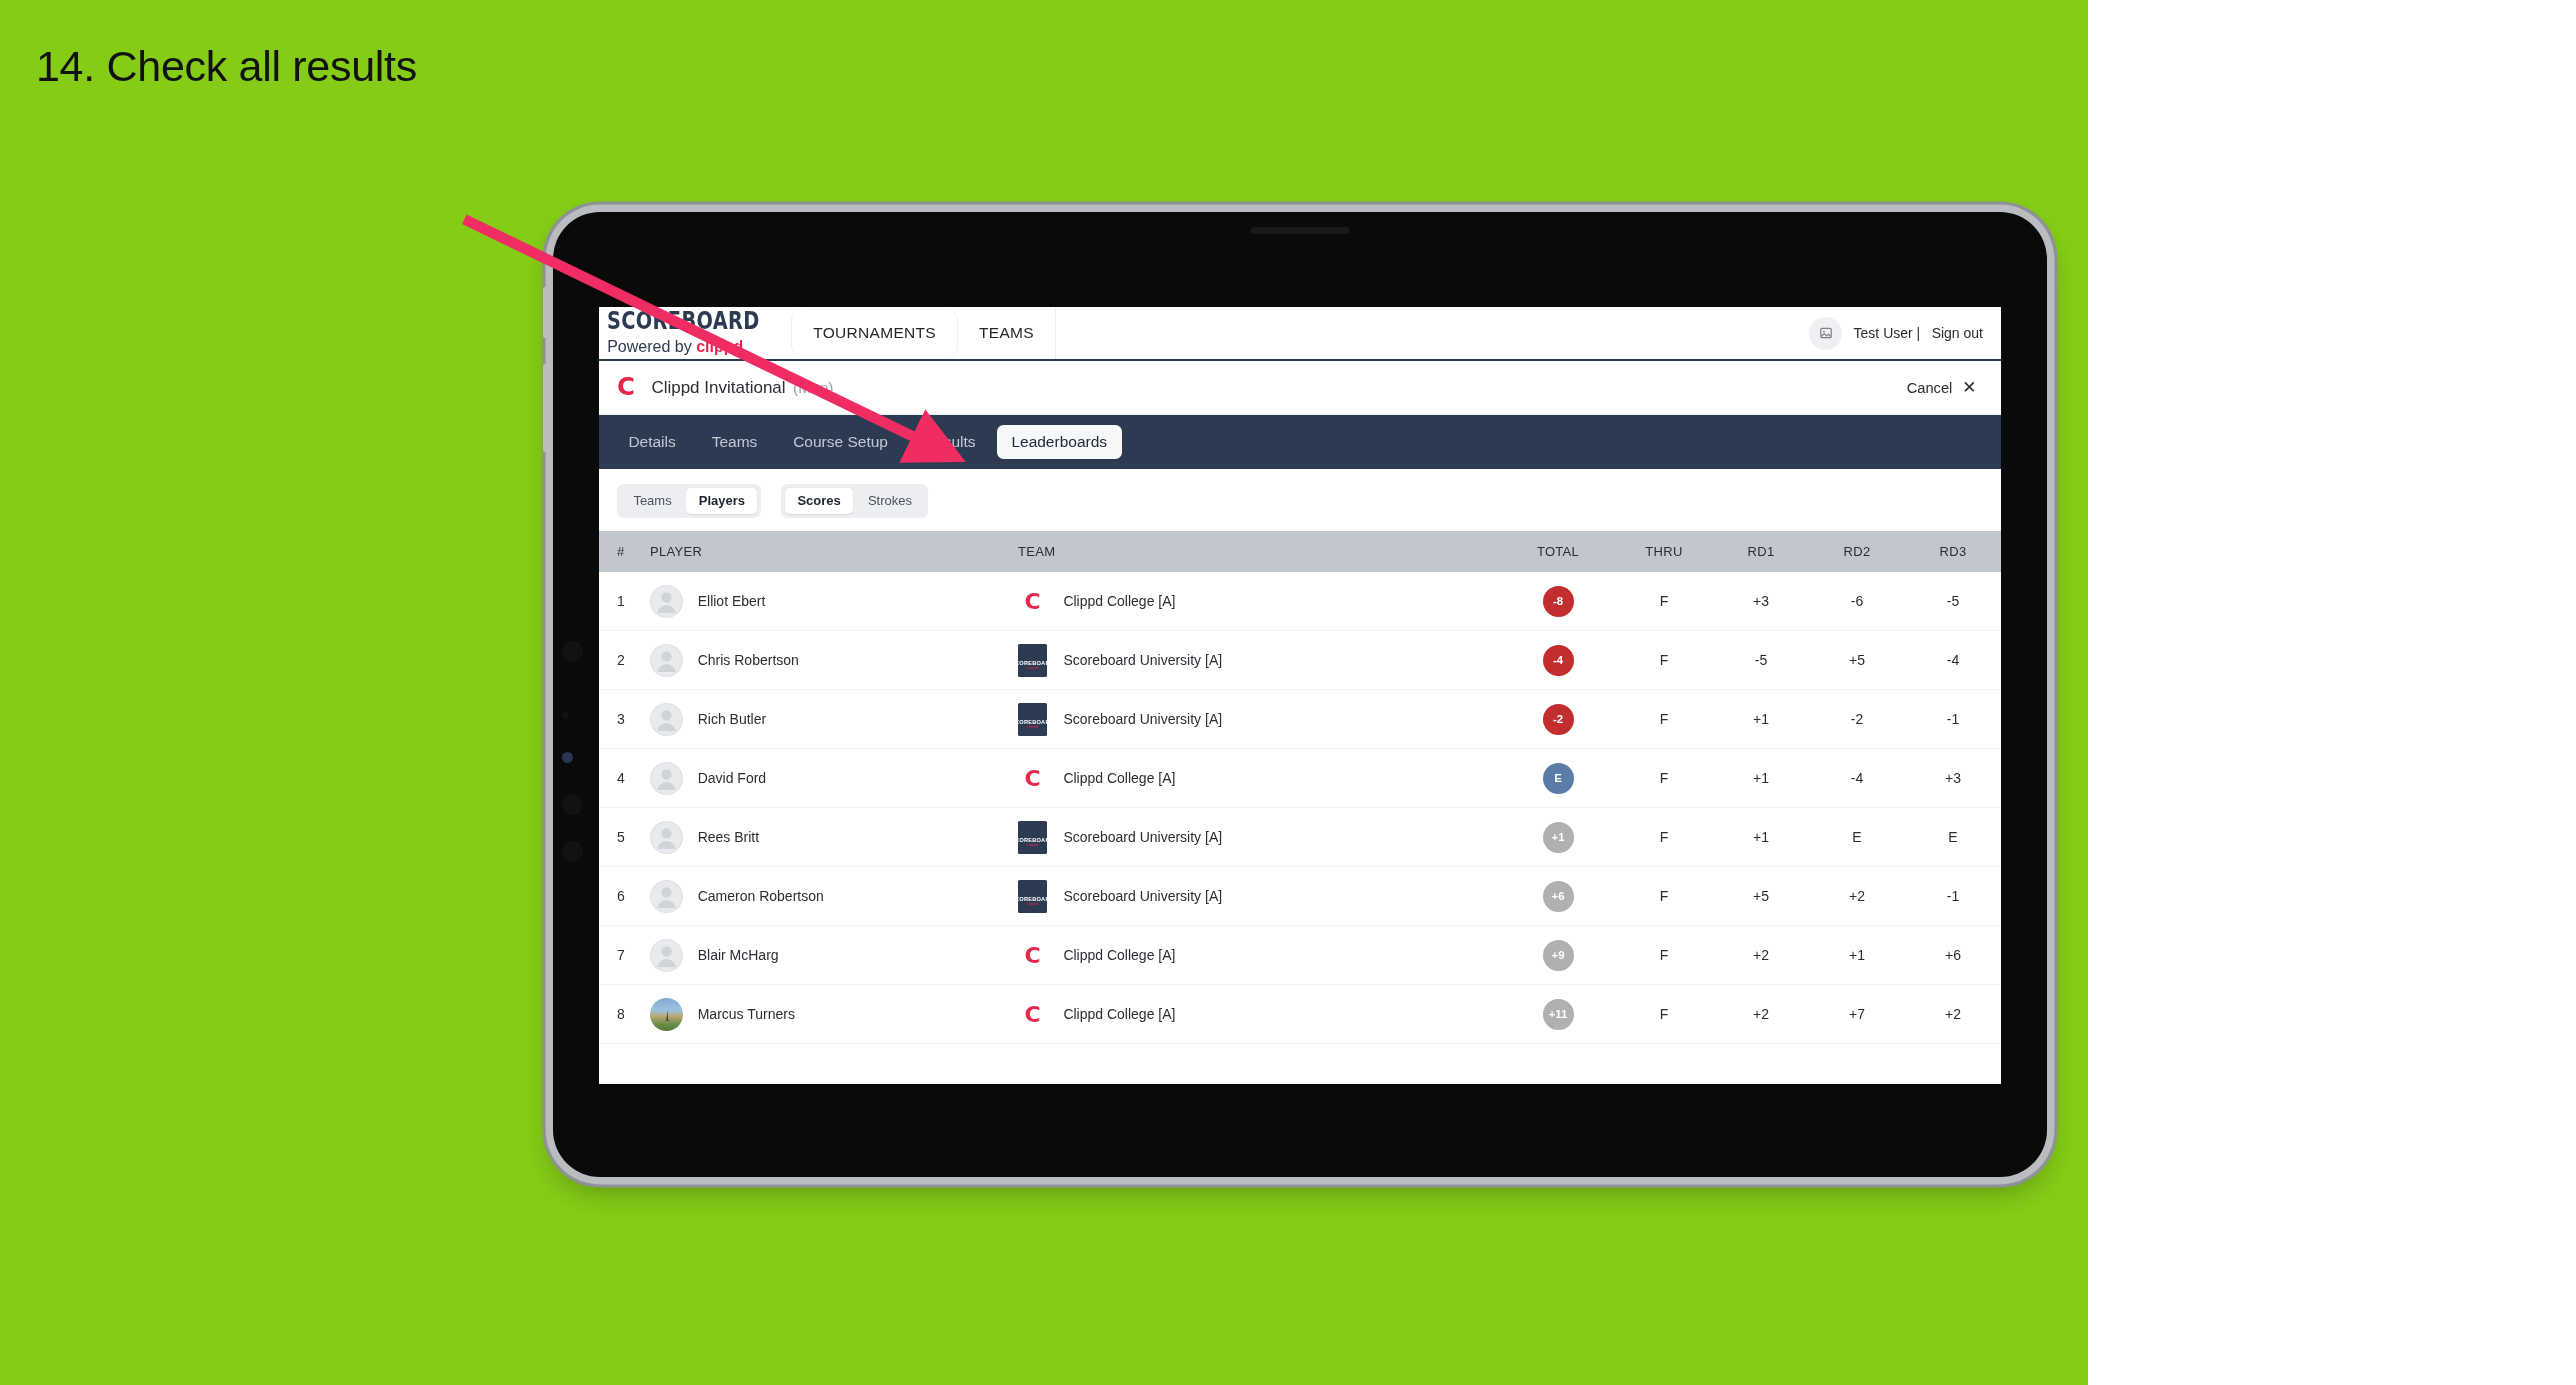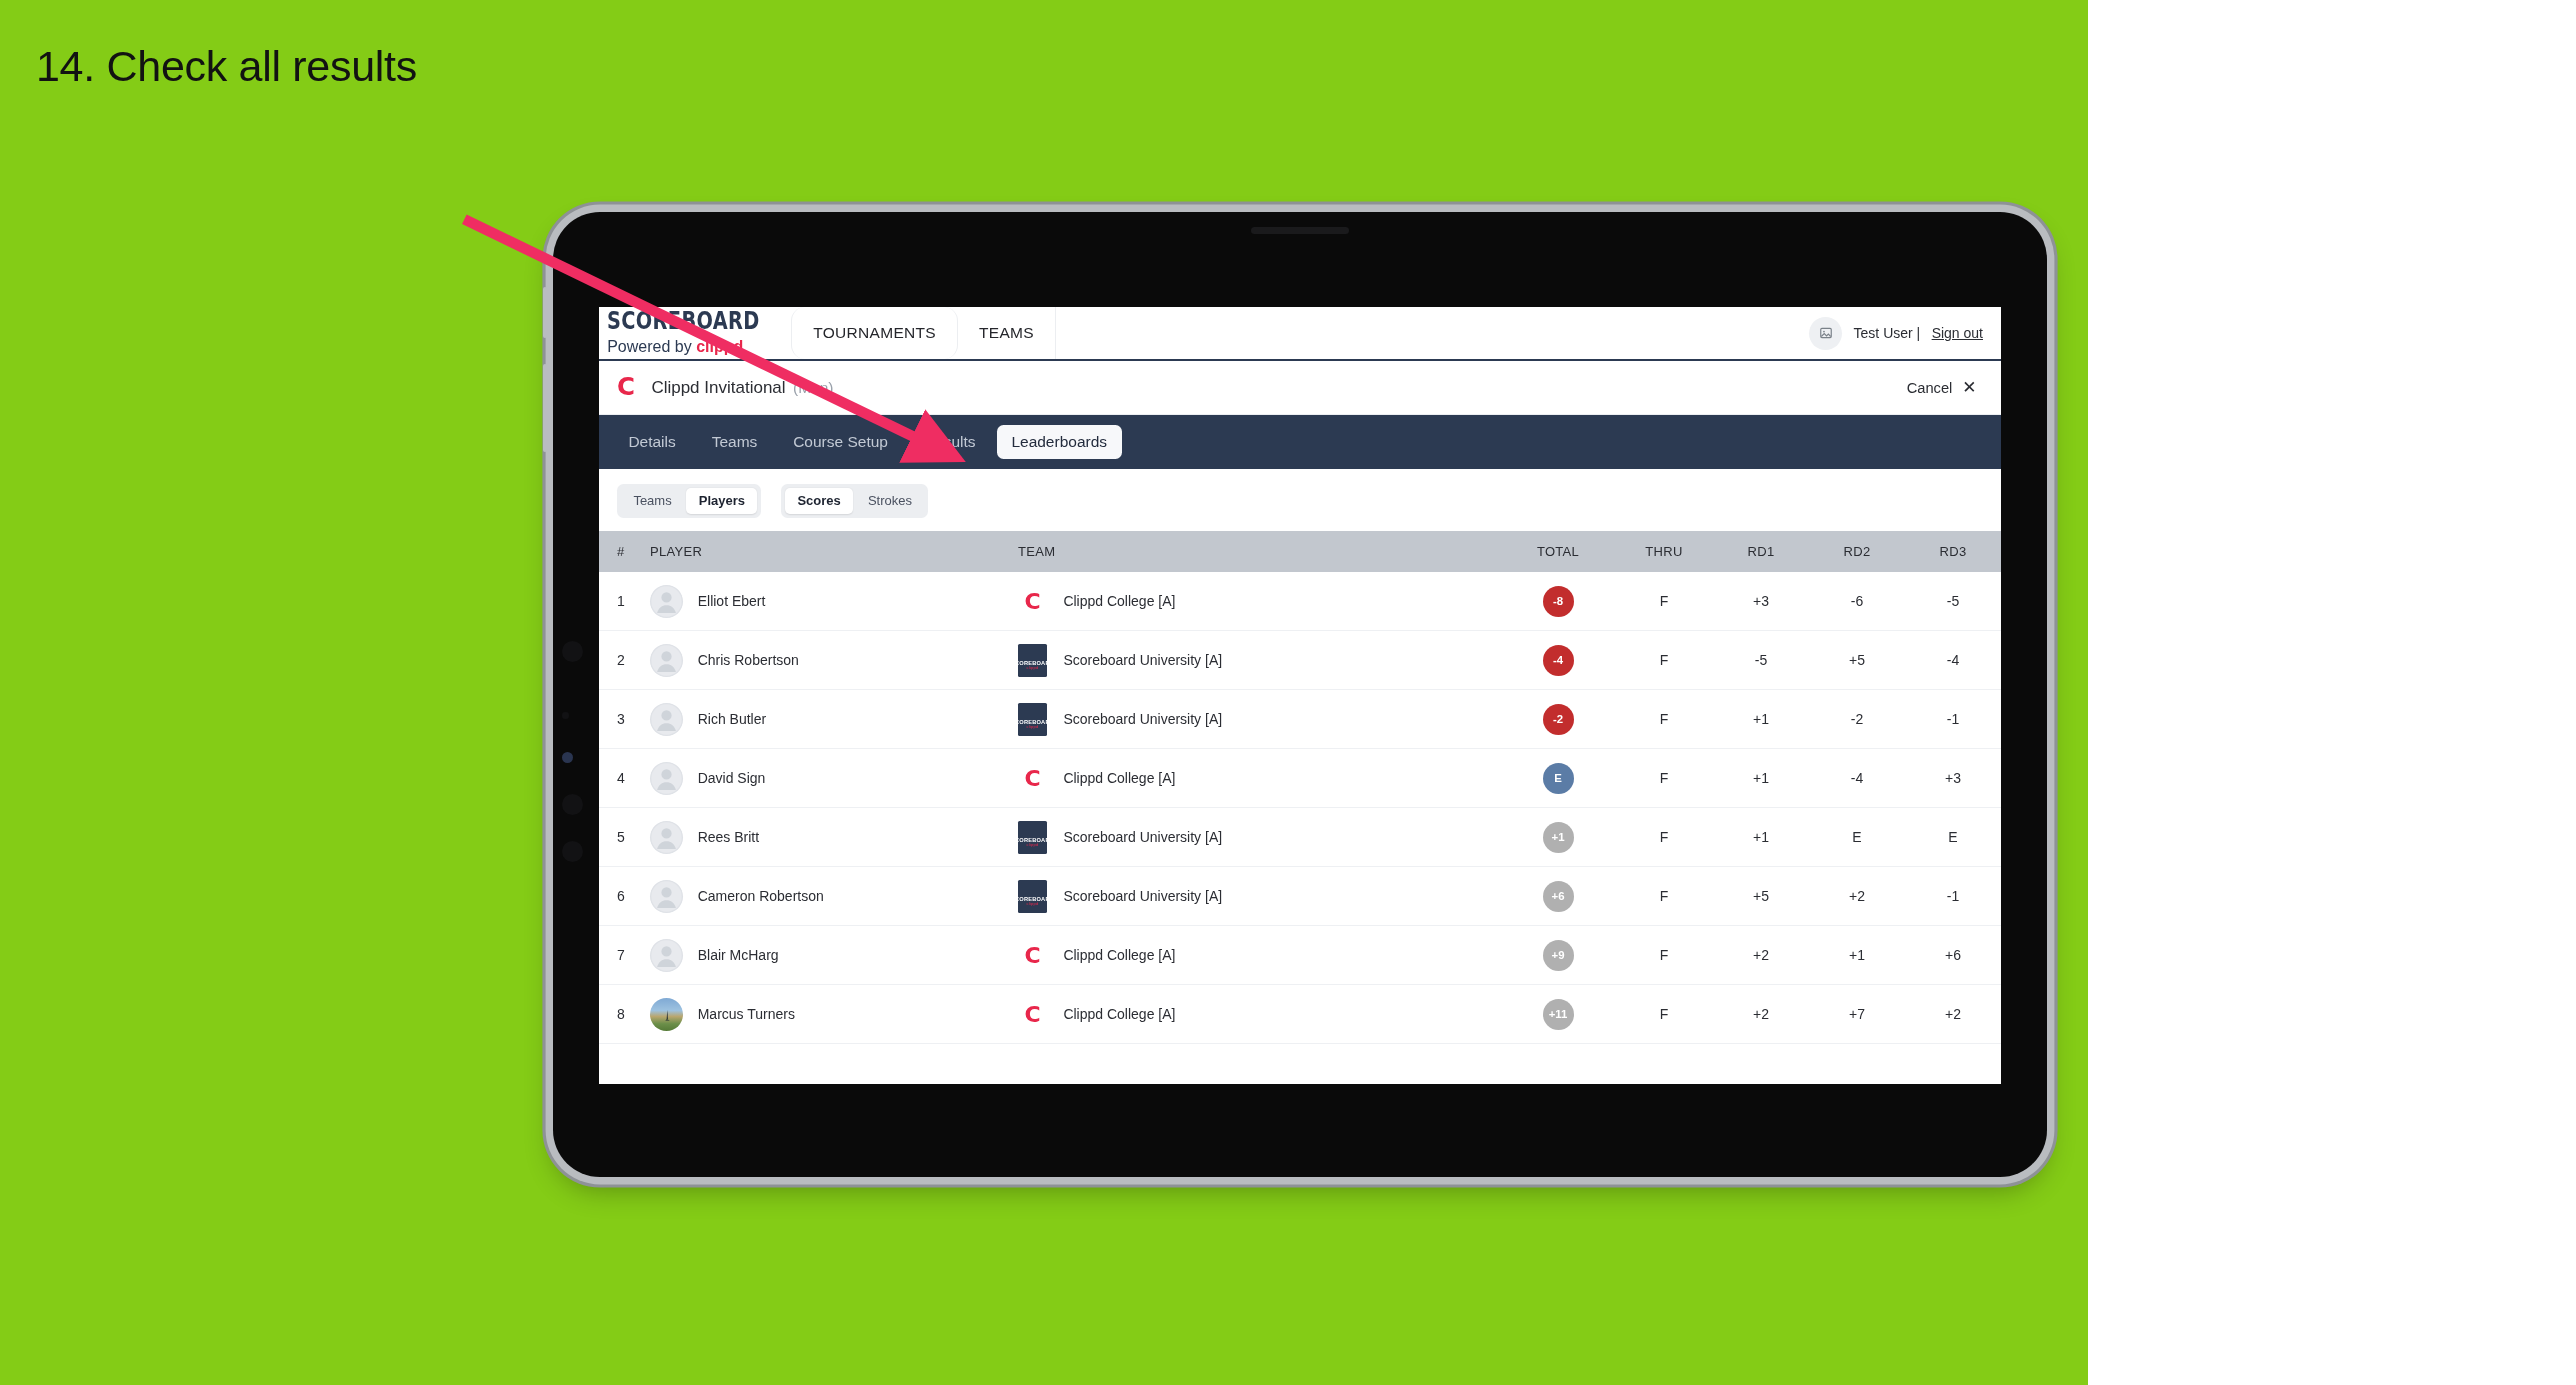--- a/index.html
+++ b/index.html
@@ -87,21 +87,21 @@
   .topnav-item + .topnav-item { border-left: none; }
 
   .topbar-right {
     margin-left:auto; display:flex; align-items:center; gap:11.4px; padding-right: 18px;
   }
   .avatar-btn {
     width:33px; height:33px; border-radius:50%; background:#eef0f3;
     display:flex; align-items:center; justify-content:center;
   }
   .user-text { font-size: 14px; color:#2b2d33; }
-  .signout { font-size: 14px; color:#2b2d33;text-decoration:underline; }
+  .signout { font-size: 14px; color:#2b2d33; }
 
   
   .tourn-head {
     height: 54px; display:flex; align-items:center; padding: 0 16.4px 0 18px;
     border-bottom: 0.8px solid #eceef1; background:#fff;
   }
   .tourn-c { font-size:24.5px; font-weight:800; color:#e8274b; line-height:1; margin-right: 16.4px;
              font-family:"DejaVu Sans", sans-serif; }
   .tourn-name { font-size: 17px; color:#2b2d33; }
   .tourn-gender { font-size: 15.5px; color:#9aa1ab; margin-left: 7.4px; }
@@ -338,21 +338,21 @@
             <div class="trow">
               <div class="c-rank">4</div>
               <div class="c-player">
                 <div class="avatar">
                   <svg width="33" height="33" viewBox="0 0 40 40">
                     <circle cx="20" cy="20" r="19.2" fill="none" stroke="#dfe2e7" stroke-width="1.6"></circle>
                     <circle cx="20" cy="15" r="6.2" fill="#cfd4da"></circle>
                     <path d="M8.6 34c1.6-6.6 6-9.6 11.4-9.6S29.8 27.4 31.4 34z" fill="#cfd4da"></path>
                   </svg>
                 </div>
-                <span>David Sign</span>
+                <span>David Ford</span>
               </div>
               <div class="c-team">
                 <div class="team-logo cl">C</div>
                 <span>Clippd College [A]</span>
               </div>
               <div class="c-total">
                 <div class="badge blue">E</div>
               </div>
               <div class="c-thru">F</div>
               <div class="c-rd">+1</div>

